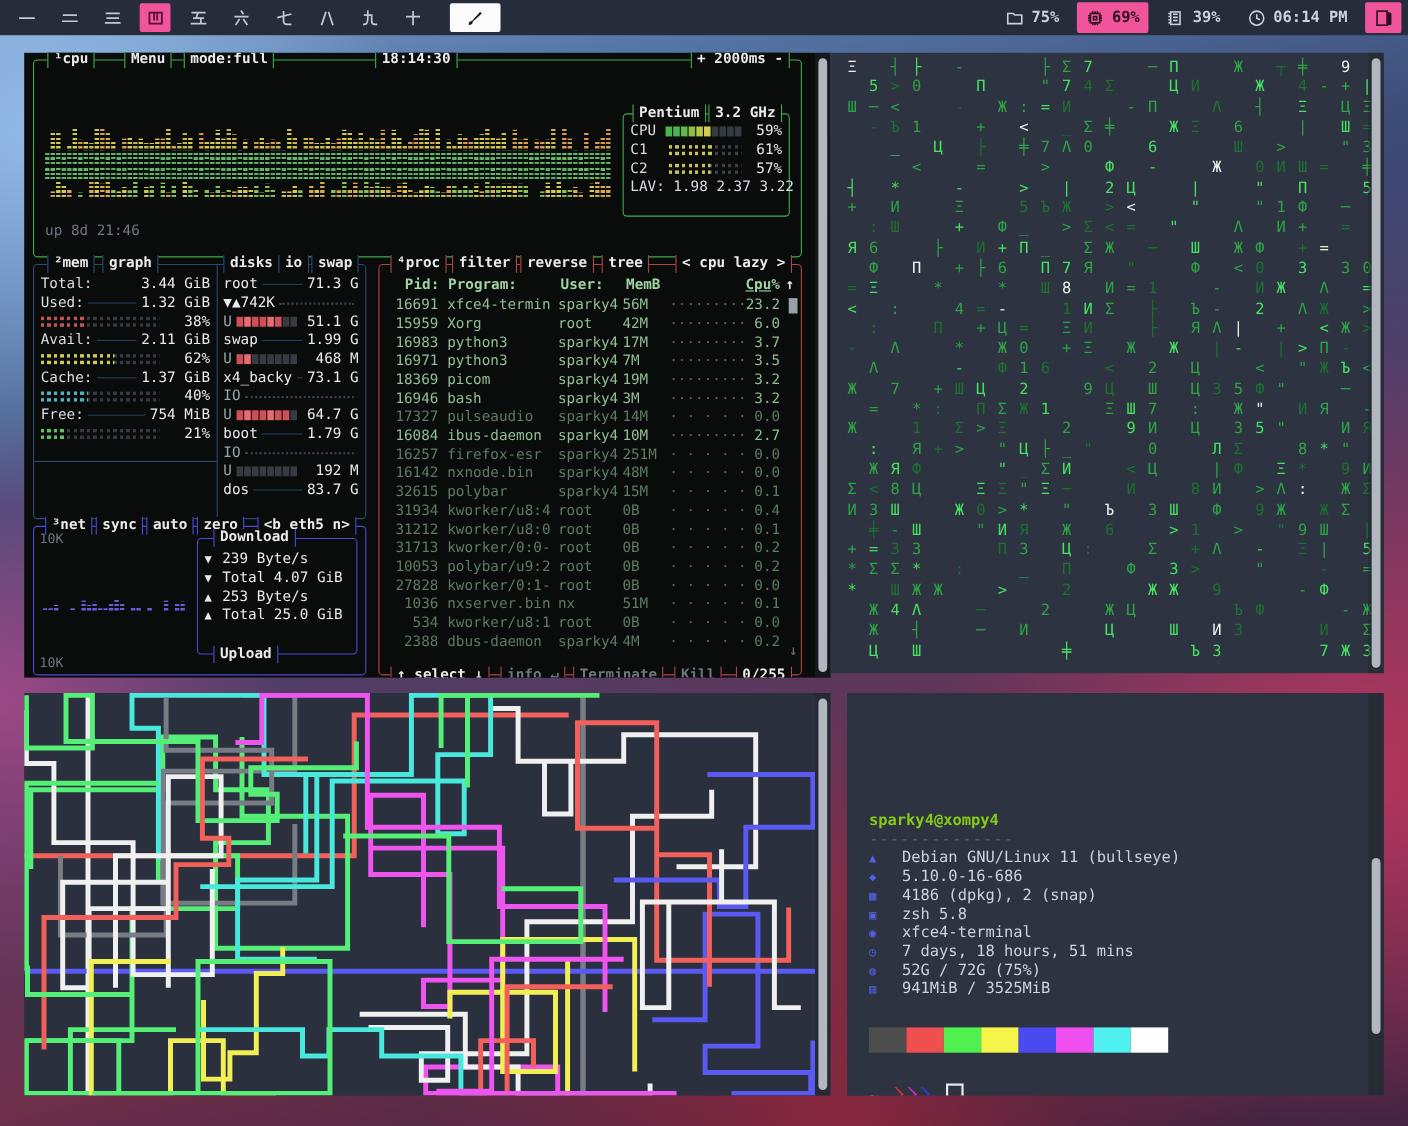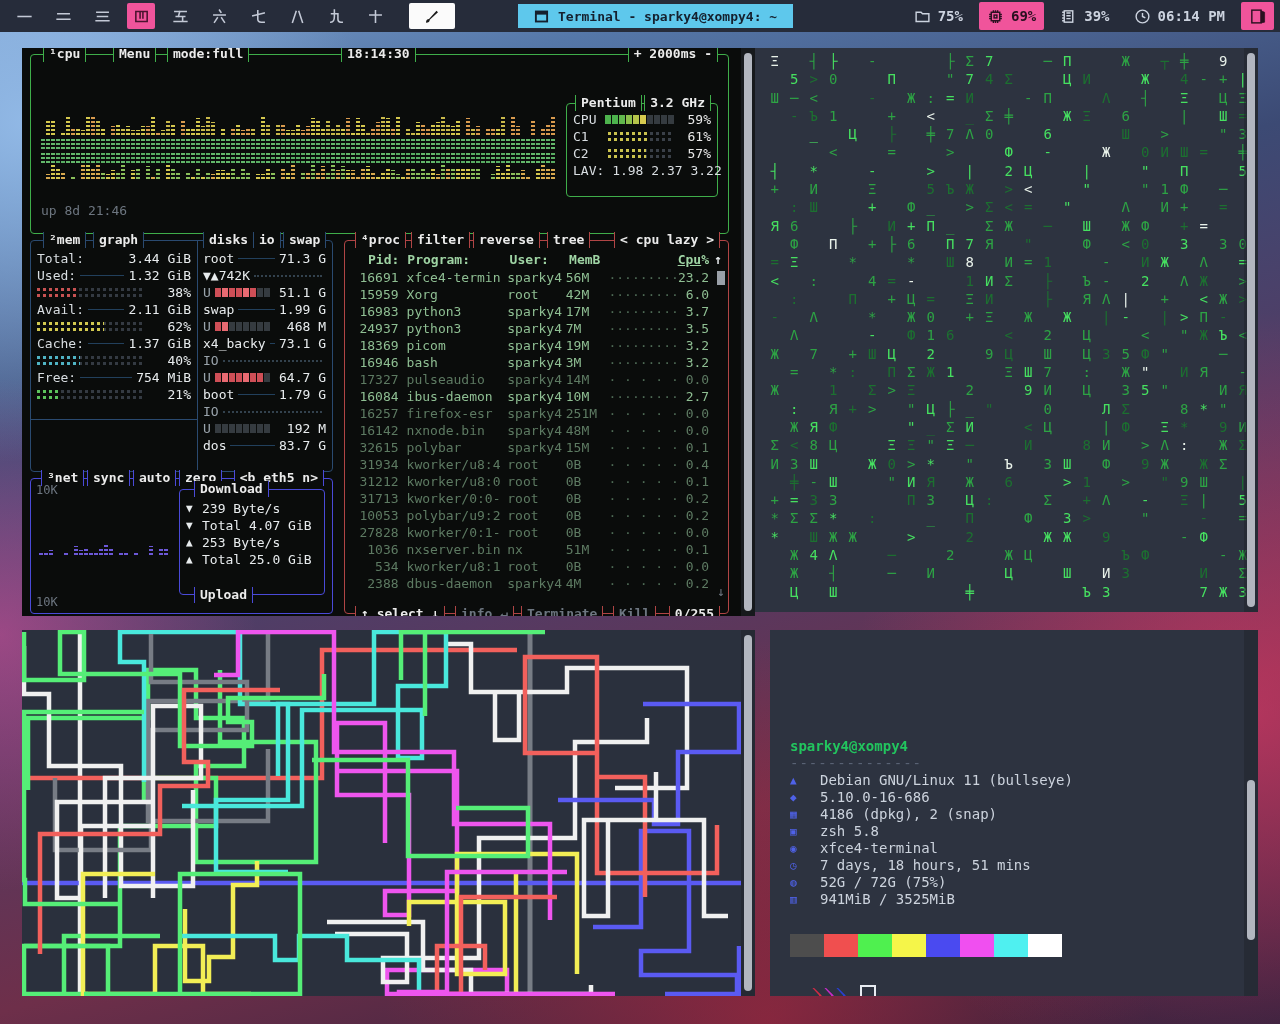--- a/index.html
+++ b/index.html
@@ -65,21 +65,21 @@
   .pc-user{width:64px;}
   .pc-mem{width:40px;text-align:left;}
   .pc-dots{width:66px;text-align:left;padding-left:6px;color:#4e6a55;}
   .pc-cpu{width:38px;text-align:right;}
   
   #matrixgrid{position:absolute;left:10px;top:4px;font-size:14px;line-height:18.3px;}
   .mrow{height:18.3px;display:flex;}
   .mrow b{display:inline-block;width:19.5px;text-align:center;font-weight:normal;}
   
   #fetchbody{position:absolute;left:20px;top:108px;font-size:14px;color:#ccd3dd;}
-  .fuser{color:#22c55e;font-weight:bold;height:17px;line-height:17px;}
+  .fuser{color:#84cc16;font-weight:bold;height:17px;line-height:17px;}
   .fsep{color:#596274;height:17px;line-height:17px;letter-spacing:1px;}
   .fline{height:17px;line-height:17px;display:flex;}
   .fline .fi{width:30px;color:#4f62e8;font-size:11px;}
   #palette{display:flex;margin-top:26px;}
   #palette i{width:34px;height:23px;display:inline-block;}
   #prompt{margin-top:28px;display:flex;align-items:center;height:24px;}
   .pcwd{color:#3ec9ad;margin-right:14px;}
   .chev{display:inline-block;width:11px;height:15px;margin-right:1px;
     clip-path:polygon(15% 0,85% 50%,15% 100%,0 100%,62% 50%,0 0);}
   .pcursor{display:inline-block;width:12px;height:21px;border:2px solid #e8ecf2;margin-left:12px;}
@@ -143,29 +143,20 @@
         </svg>
       </div>
     </div>
   <button id="paintbtn">
     <span>
       <svg width="18" height="18" viewBox="0 0 24 24">
           <path d="M4 21q0-5 4-5L18 5l2 2-11 10q0 4-5 4z" fill="#1b1b1b"></path>
         </svg>
     </span>
   </button>
-  <div id="titlebadge">
-    <span>
-      <svg width="15" height="15" viewBox="0 0 24 24">
-          <rect x="3" y="4" width="18" height="16" fill="none" stroke="#15202e" stroke-width="3"></rect>
-          <rect x="3" y="4" width="18" height="5" fill="#15202e"></rect>
-        </svg>
-    </span>
-    <span>Terminal - sparky4@xompy4: ~</span>
-  </div>
   <div id="status">
     <span class="st">
       <span>
         <svg width="17" height="17" viewBox="0 0 24 24">
             <path d="M3 6h7l2 2h9v11H3z" fill="none" stroke="#ccd3df" stroke-width="2"></path>
           </svg>
       </span>
       <b>75%</b>
     </span>
     <span class="st pink">
@@ -922,21 +913,21 @@
   <span class="pc-user">User:</span>
   <span class="pc-mem">MemB</span>
   <span class="pc-dots"></span>
   <span class="pc-cpu"><u>Cpu</u>%</span>
   <span style="width:14px;text-align:right;color:#e8ecee;">↑</span></div>
       </div>
     <div id="procrows" style="position:absolute;left:6px;top:28px;right:6px;">
         <div class="prow"><span class="pc-pid">16691</span><span class="pc-prog">xfce4-termin</span><span class="pc-user">sparky4</span><span class="pc-mem">56M</span><span class="pc-dots">·········</span><span class="pc-cpu">23.2</span><span style="width:14px;"></span></div>
         <div class="prow"><span class="pc-pid">15959</span><span class="pc-prog">Xorg</span><span class="pc-user">root</span><span class="pc-mem">42M</span><span class="pc-dots">·········</span><span class="pc-cpu">6.0</span><span style="width:14px;"></span></div>
         <div class="prow"><span class="pc-pid">16983</span><span class="pc-prog">python3</span><span class="pc-user">sparky4</span><span class="pc-mem">17M</span><span class="pc-dots">·········</span><span class="pc-cpu">3.7</span><span style="width:14px;"></span></div>
-        <div class="prow"><span class="pc-pid">24937</span><span class="pc-prog">python3</span><span class="pc-user">sparky4</span><span class="pc-mem">7M</span><span class="pc-dots">·········</span><span class="pc-cpu">3.5</span><span style="width:14px;"></span></div>
+        <div class="prow"><span class="pc-pid">16971</span><span class="pc-prog">python3</span><span class="pc-user">sparky4</span><span class="pc-mem">7M</span><span class="pc-dots">·········</span><span class="pc-cpu">3.5</span><span style="width:14px;"></span></div>
         <div class="prow"><span class="pc-pid">18369</span><span class="pc-prog">picom</span><span class="pc-user">sparky4</span><span class="pc-mem">19M</span><span class="pc-dots">·········</span><span class="pc-cpu">3.2</span><span style="width:14px;"></span></div>
         <div class="prow"><span class="pc-pid">16946</span><span class="pc-prog">bash</span><span class="pc-user">sparky4</span><span class="pc-mem">3M</span><span class="pc-dots">·········</span><span class="pc-cpu">3.2</span><span style="width:14px;"></span></div>
         <div class="prow dimrow"><span class="pc-pid">17327</span><span class="pc-prog">pulseaudio</span><span class="pc-user">sparky4</span><span class="pc-mem">14M</span><span class="pc-dots">· · · · ·</span><span class="pc-cpu">0.0</span><span style="width:14px;"></span></div>
         <div class="prow"><span class="pc-pid">16084</span><span class="pc-prog">ibus-daemon</span><span class="pc-user">sparky4</span><span class="pc-mem">10M</span><span class="pc-dots">·········</span><span class="pc-cpu">2.7</span><span style="width:14px;"></span></div>
         <div class="prow dimrow"><span class="pc-pid">16257</span><span class="pc-prog">firefox-esr</span><span class="pc-user">sparky4</span><span class="pc-mem">251M</span><span class="pc-dots">· · · · ·</span><span class="pc-cpu">0.0</span><span style="width:14px;"></span></div>
         <div class="prow dimrow"><span class="pc-pid">16142</span><span class="pc-prog">nxnode.bin</span><span class="pc-user">sparky4</span><span class="pc-mem">48M</span><span class="pc-dots">· · · · ·</span><span class="pc-cpu">0.0</span><span style="width:14px;"></span></div>
         <div class="prow dimrow"><span class="pc-pid">32615</span><span class="pc-prog">polybar</span><span class="pc-user">sparky4</span><span class="pc-mem">15M</span><span class="pc-dots">· · · · ·</span><span class="pc-cpu">0.1</span><span style="width:14px;"></span></div>
         <div class="prow dimrow"><span class="pc-pid">31934</span><span class="pc-prog">kworker/u8:4</span><span class="pc-user">root</span><span class="pc-mem">0B</span><span class="pc-dots">· · · · ·</span><span class="pc-cpu">0.4</span><span style="width:14px;"></span></div>
         <div class="prow dimrow"><span class="pc-pid">31212</span><span class="pc-prog">kworker/u8:0</span><span class="pc-user">root</span><span class="pc-mem">0B</span><span class="pc-dots">· · · · ·</span><span class="pc-cpu">0.1</span><span style="width:14px;"></span></div>
         <div class="prow dimrow"><span class="pc-pid">31713</span><span class="pc-prog">kworker/0:0-</span><span class="pc-user">root</span><span class="pc-mem">0B</span><span class="pc-dots">· · · · ·</span><span class="pc-cpu">0.2</span><span style="width:14px;"></span></div>

